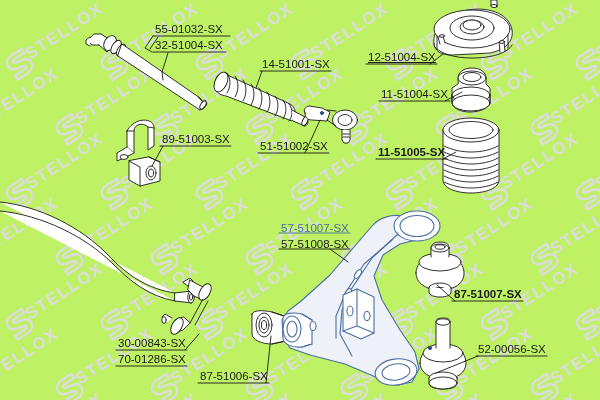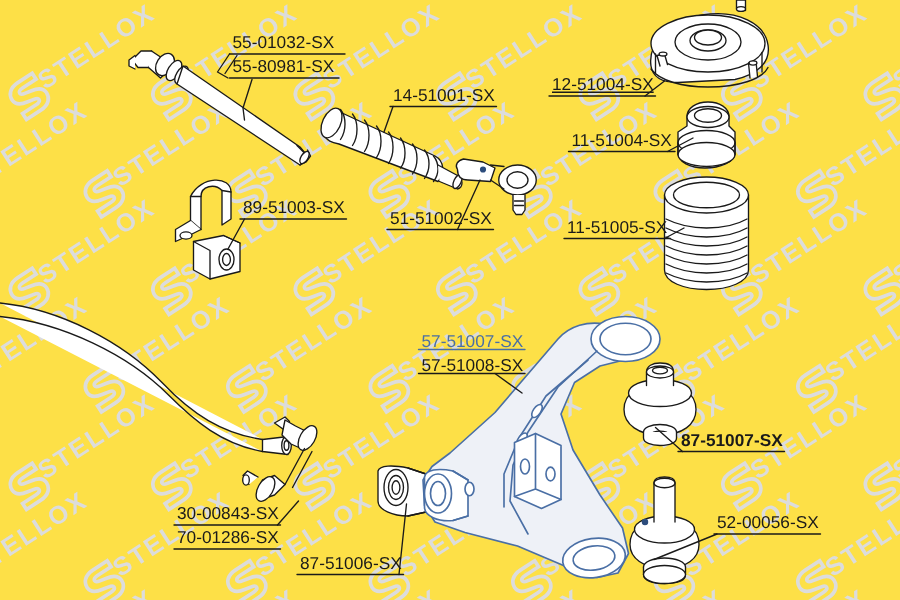--- a/index.html
+++ b/index.html
@@ -1,18 +1,18 @@
 <!DOCTYPE html>
 <html><head>
 <meta charset="utf-8">
 <style>
   html,body{margin:0;padding:0;background:#fff;}
   body{width:600px;height:400px;overflow:hidden;
        font-family:"Liberation Sans", sans-serif;}
-  #stage{position:relative;width:600px;height:400px;background:#fde047;}
+  #stage{position:relative;width:600px;height:400px;background:#bef264;}
   #stage svg{position:absolute;left:0;top:0;}
   .lbl{position:absolute;font-family:"Liberation Sans",sans-serif;
        font-size:11.5px;color:#1a1a1a;white-space:nowrap;letter-spacing:0px;}
   .lbl.hl{color:#4a6fa5;}
   .wm{position:absolute;left:0;top:0;width:600px;height:400px;
       pointer-events:none;}
 </style>
 </head>
 <body>
 
@@ -309,25 +309,25 @@
       </g>
       <g stroke="#1a1a1a" stroke-width="0.9">
         <path d="M279 249 L350 249"></path>
         <path d="M330 249 L348 262"></path>
       </g>
     </g>
   </svg>
 
   <div>
     <div class="lbl" style="left:155px;top:23px;">55-01032-SX</div>
-    <div class="lbl" style="left:155px;top:39px;">55-80981-SX</div>
+    <div class="lbl" style="left:155px;top:39px;">32-51004-SX</div>
     <div class="lbl" style="left:262px;top:58px;text-align:center;">14-51001-SX</div>
     <div class="lbl" style="left:368px;top:51px;text-decoration:underline;">12-51004-SX</div>
     <div class="lbl" style="left:381px;top:88px;">11-51004-SX</div>
-    <div class="lbl" style="left:378px;top:146px;">11-51005-SX</div>
+    <div class="lbl" style="left:378px;top:146px;font-weight:bold;">11-51005-SX</div>
     <div class="lbl" style="left:162px;top:133px;">89-51003-SX</div>
     <div class="lbl" style="left:260px;top:140px;">51-51002-SX</div>
     <div class="lbl hl" style="left:281px;top:222px;">57-51007-SX</div>
     <div class="lbl" style="left:281px;top:238px;">57-51008-SX</div>
     <div class="lbl" style="left:454px;top:288px;font-weight:bold;">87-51007-SX</div>
     <div class="lbl" style="left:478px;top:343px;">52-00056-SX</div>
     <div class="lbl" style="left:118px;top:337px;">30-00843-SX</div>
     <div class="lbl" style="left:118px;top:353px;">70-01286-SX</div>
     <div class="lbl" style="left:200px;top:370px;">87-51006-SX</div>
   </div>

